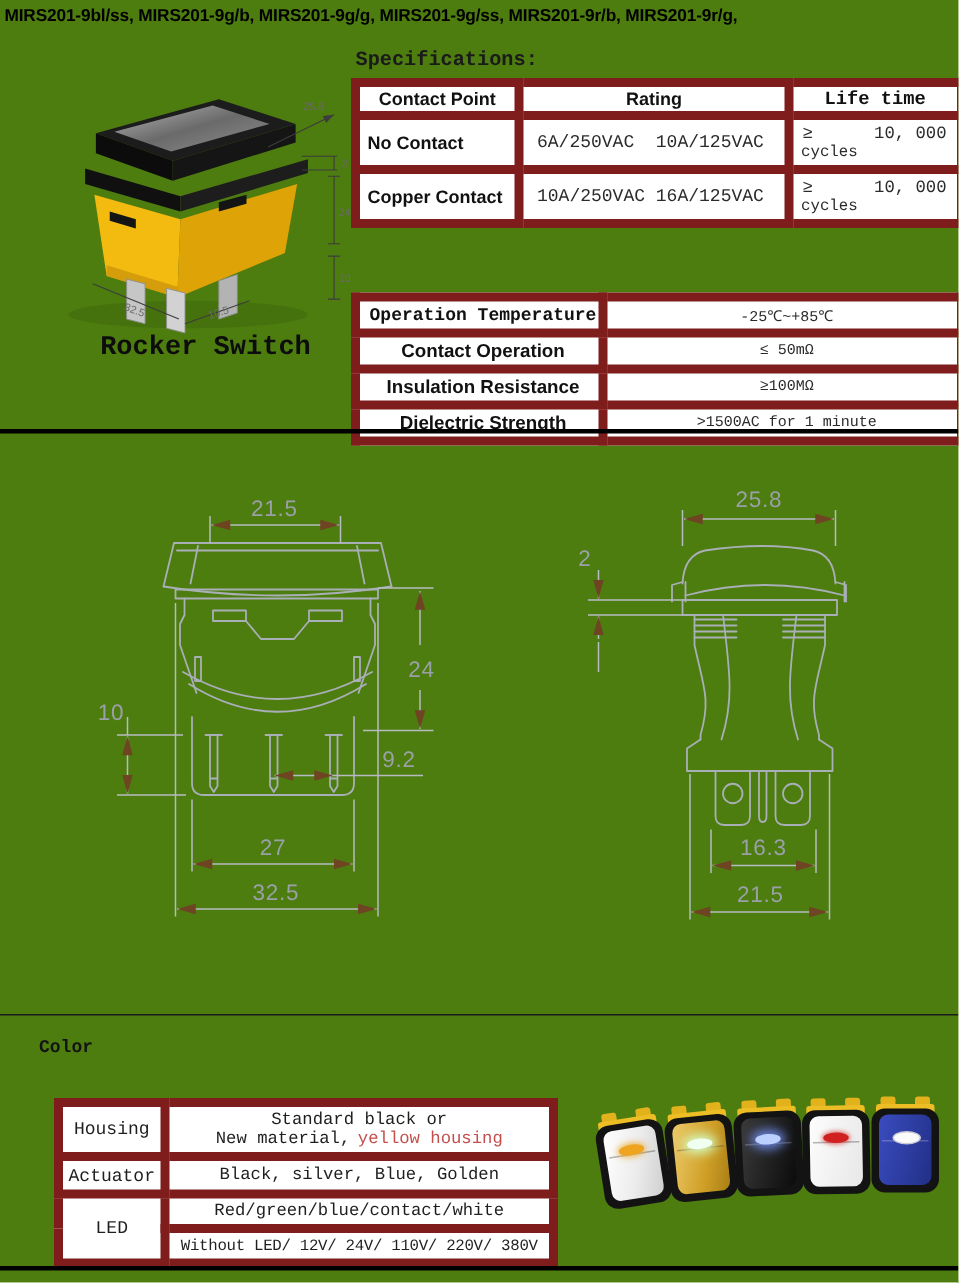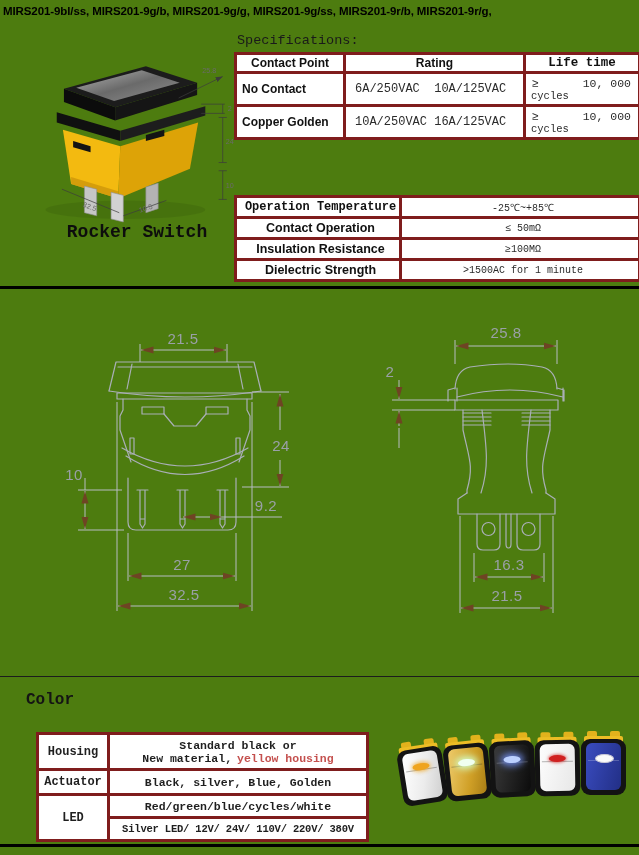--- a/index.html
+++ b/index.html
@@ -5,24 +5,24 @@
   html,body{margin:0;padding:0;background:#fff;}
   .page{position:relative;width:639px;height:855px;background:#4d7c0f;overflow:hidden;
         font-family:"Liberation Sans",sans-serif;color:#111;}
   .mono{font-family:"Liberation Mono","DejaVu Sans Mono",monospace;text-align:center;}
   .red{color:#c4504e;}
 
   
   .models{position:absolute;left:3px;top:2px;width:534px;font-weight:bold;
           font-size:11.5px;line-height:19px;letter-spacing:-0.1px;color:#000;}
   .spec-title{position:absolute;left:237px;top:33px;font-family:"Liberation Mono","DejaVu Sans Mono",monospace;
-          font-size:13.5px;font-weight:normal;color:#1a1a1a;}
+          font-size:13.5px;font-weight:bold;color:#1a1a1a;}
 
   table.grid{border-collapse:collapse;table-layout:fixed;position:absolute;background:#fff;}
-  table.grid td,table.grid th{border:3px solid #7f1d1d;padding:0;vertical-align:middle;overflow:hidden;margin-left:36px;}
+  table.grid td,table.grid th{border:6px solid #7f1d1d;padding:0;vertical-align:middle;overflow:hidden;margin-left:36px;}
 
   .spec-table{left:234px;top:52px;width:404px;}
   .spec-table th{height:16px;font-size:12px;}
   .spec-table th.mono{font-size:12.5px;}
   .spec-table td{height:30px;}
   .spec-table .c1{font-weight:bold;font-size:12px;padding-left:5px;text-align:left;}
   .spec-table .c2{font-family:"Liberation Mono","DejaVu Sans Mono",monospace;font-size:12px;
                   padding-left:9px;white-space:pre;color:#2b2b2b;}
   .life-top{display:flex;justify-content:space-between;padding:1px 7px 0 6px;
             font-family:"Liberation Mono","DejaVu Sans Mono",monospace;font-size:11.5px;color:#2b2b2b;}
@@ -50,23 +50,23 @@
 
   
   .draw{position:absolute;}
   .draw .geo path,.draw .geo circle{fill:none;stroke:#a9afb6;stroke-width:1.2;stroke-linejoin:round;stroke-linecap:round;}
   .draw .dim path,.draw .dim line{fill:none;stroke:#b7bcc2;stroke-width:1;}
   .draw .dtxt text{fill:#9aa0a7;font-family:"Liberation Sans",sans-serif;font-size:15px;
                    text-anchor:middle;letter-spacing:0.5px;}
 
   
   .color-title{position:absolute;left:26px;top:691px;font-family:"Liberation Mono","DejaVu Sans Mono",monospace;
-               font-weight:bold;font-size:16px;color:#141414;}
+               font-weight:bold;font-size:12px;color:#141414;}
   .color-table{left:36px;top:732px;width:330px;font-family:"Liberation Mono","DejaVu Sans Mono",monospace;}
-  .color-table td{font-size:11.5px;text-align:center;color:#1f1f1f;font-weight:bold;}
+  .color-table td{font-size:11.5px;text-align:center;color:#1f1f1f;}
   .color-table .clabel{font-size:12px;}
   .color-table .rowh1{height:36px;}
   .color-table .rowh2{height:25px;}
   .color-table .rowh3{height:23px;}
   .color-table .small{font-size:10.5px;letter-spacing:-0.2px;}
   .color-table .red{padding-left:5px;}
 
   
   .swp{position:absolute;left:398px;top:700px;width:240px;height:144px;}
   .sw{position:absolute;width:45px;height:56px;}
@@ -172,21 +172,21 @@
         <td class="c2">6A/250VAC  10A/125VAC</td>
         <td>
           <div class="life-top">
               <span>≥</span>
               <span>10, 000</span>
             </div>
           <div class="life-bot">cycles</div>
         </td>
       </tr>
       <tr>
-        <td class="c1">Copper Golden</td>
+        <td class="c1">Copper Contact</td>
         <td class="c2">10A/250VAC 16A/125VAC</td>
         <td>
           <div class="life-top">
               <span>≥</span>
               <span>10, 000</span>
             </div>
           <div class="life-bot">cycles</div>
         </td>
       </tr>
     </tbody>
@@ -333,24 +333,24 @@
           <div>Standard black or</div>
           <div><span>New material,</span><span class="red">yellow housing</span></div>
         </td>
       </tr>
       <tr class="rowh2">
         <td class="clabel">Actuator</td>
         <td>Black, silver, Blue, Golden</td>
       </tr>
       <tr class="rowh3">
         <td class="clabel" rowspan="2">LED</td>
-        <td>Red/green/blue/cycles/white</td>
+        <td>Red/green/blue/contact/white</td>
       </tr>
       <tr class="rowh3">
-        <td class="small">Silver LED/ 12V/ 24V/ 110V/ 220V/ 380V</td>
+        <td class="small">Without LED/ 12V/ 24V/ 110V/ 220V/ 380V</td>
       </tr>
     </tbody>
   </table>
 
   <div class="swp">
     <div class="sw sw1">
       <div class="nub n1"></div>
         <div class="nub n2"></div>
       <div class="ystrip"></div>
       <div class="frame"></div>

